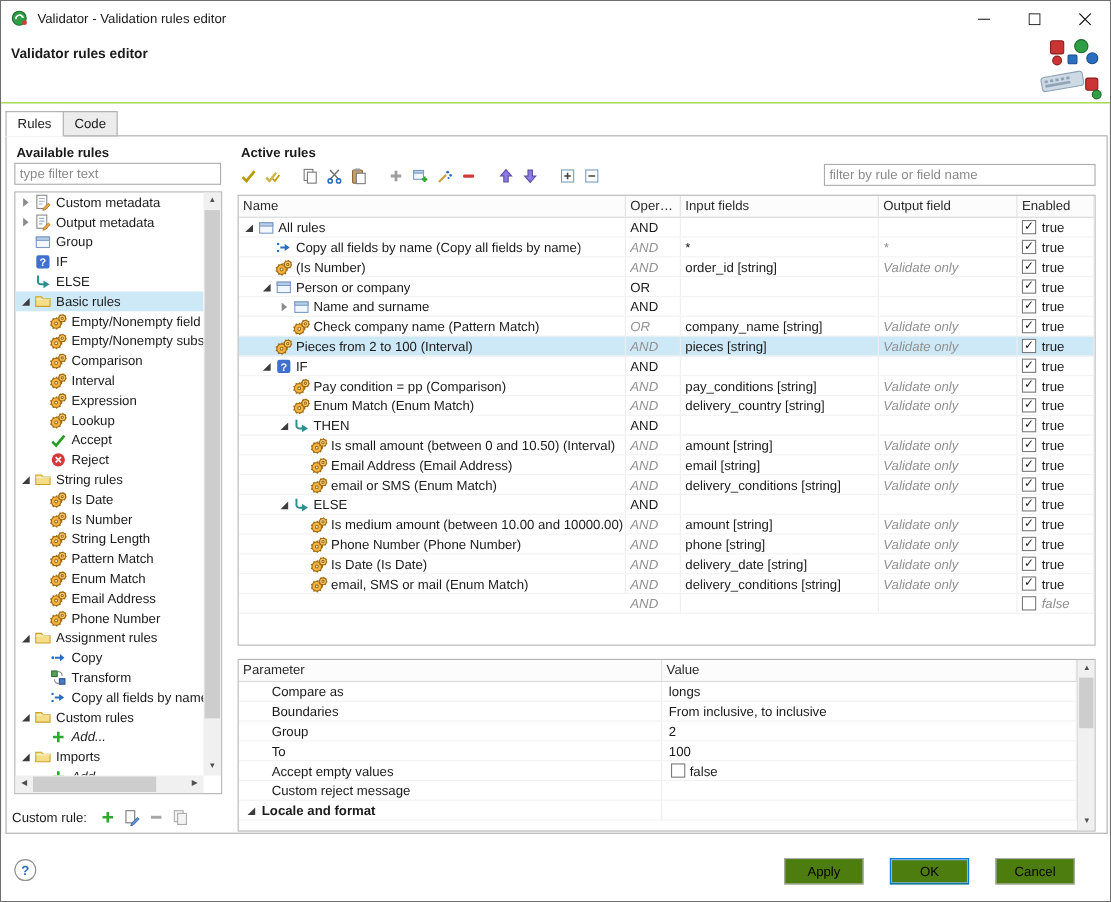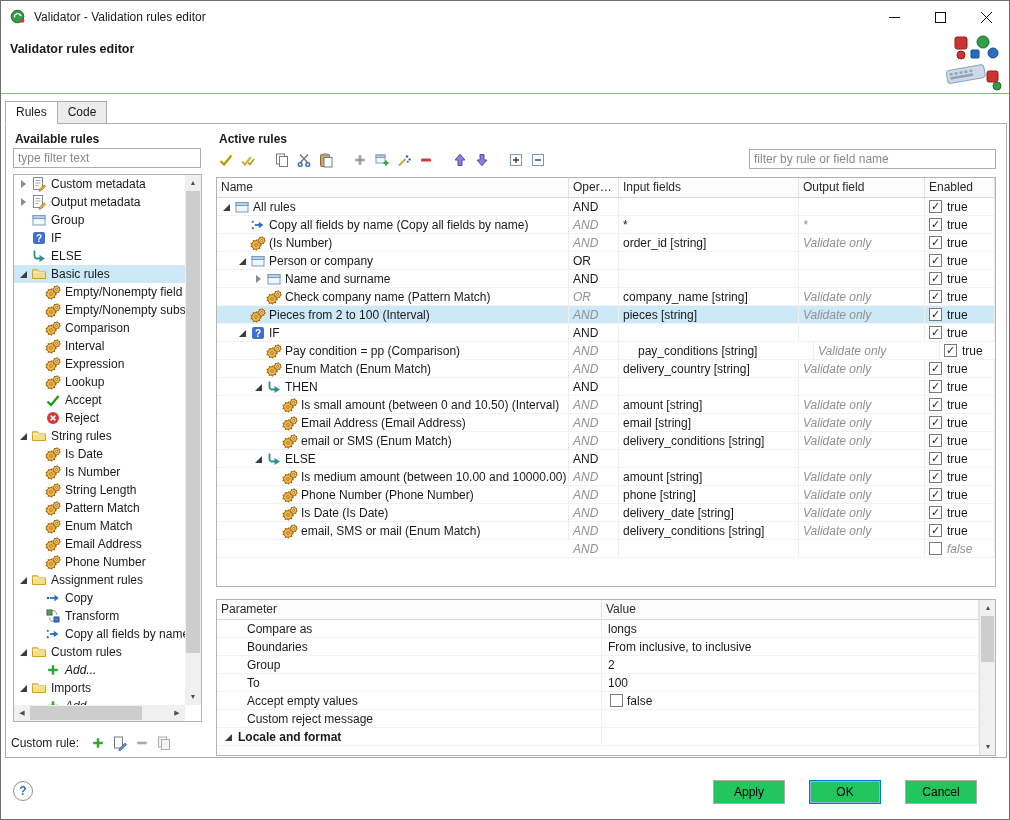--- a/index.html
+++ b/index.html
@@ -95,21 +95,21 @@
   .plabel{flex:none;display:flex;align-items:center;border-right:1px solid #efefef;overflow:hidden;white-space:nowrap;}
   .pvalue{display:flex;align-items:center;overflow:hidden;white-space:nowrap;padding-left:6px;}
   .plbl.indented{padding-left:28px;}
   .plbl.b{font-weight:bold;}
   .prow.sec .plabel{padding-left:6px;}
   .prow.sec .exp{margin-right:2px;}
 
   
   .footerbar{position:absolute;left:0;top:757px;right:0;bottom:0;background:#fff;}
   .help{position:absolute;left:12px;top:23px;width:20px;height:20px;border:1px solid #8f8f8f;border-radius:50%;color:#2a6fbf;font-weight:bold;text-align:center;line-height:18px;cursor:default;}
-  .btn{position:absolute;top:22px;width:72px;height:24px;background:#22c55e;border:1px solid #adadad;font:12px "Liberation Sans",sans-serif;cursor:default;}
+  .btn{position:absolute;top:22px;width:72px;height:24px;background:#4d7c0f;border:1px solid #adadad;font:12px "Liberation Sans",sans-serif;cursor:default;}
   .btn.default{border:1px solid #0078d7;box-shadow:inset 0 0 0 1px #7db8e8;}
   .btn-apply{left:712px;}
   .btn-ok{left:808px;}
   .btn-cancel{left:904px;}
 </style>
 </head>
 <body>
 
 <div class="win">
 
@@ -923,21 +923,21 @@
                 <circle cx="6" cy="10" r="4.9" fill="none" stroke="#a06a10" stroke-width="1.4" stroke-dasharray="1.2 2"></circle>
                 <circle cx="6" cy="10" r="1.3" fill="#fff" stroke="#a06a10"></circle>
                 <circle cx="11.6" cy="5.4" r="3.1" fill="#f7c96e" stroke="#a06a10"></circle>
                 <circle cx="11.6" cy="5.4" r="3.5" fill="none" stroke="#a06a10" stroke-width="1.2" stroke-dasharray="1 1.7"></circle>
                 <circle cx="11.6" cy="5.4" r="1" fill="#fff" stroke="#a06a10"></circle>
               </svg>
             </span>
             <span class="nlbl">Pay condition = pp (Comparison)</span>
           </div>
           <div class="cell op dim" style="width: 50px;">AND</div>
-          <div class="cell in" style="width: 180px; margin-left: 15px;">pay_conditions [string]</div>
+          <div class="cell in" style="width: 180px;">pay_conditions [string]</div>
           <div class="cell out dim" style="width: 126px;">Validate only</div>
           <div class="cell en" style="width: 70px;">
             <span class="cb on">✓</span>
             <span class="elbl">true</span>
           </div>
         </div>
         <div class="rrow">
           <div class="cell name" style="width: 352px;">
             <span class="ind" style="flex: 0 0 auto; width: 34px;"></span>
             <span class="exp"></span>

